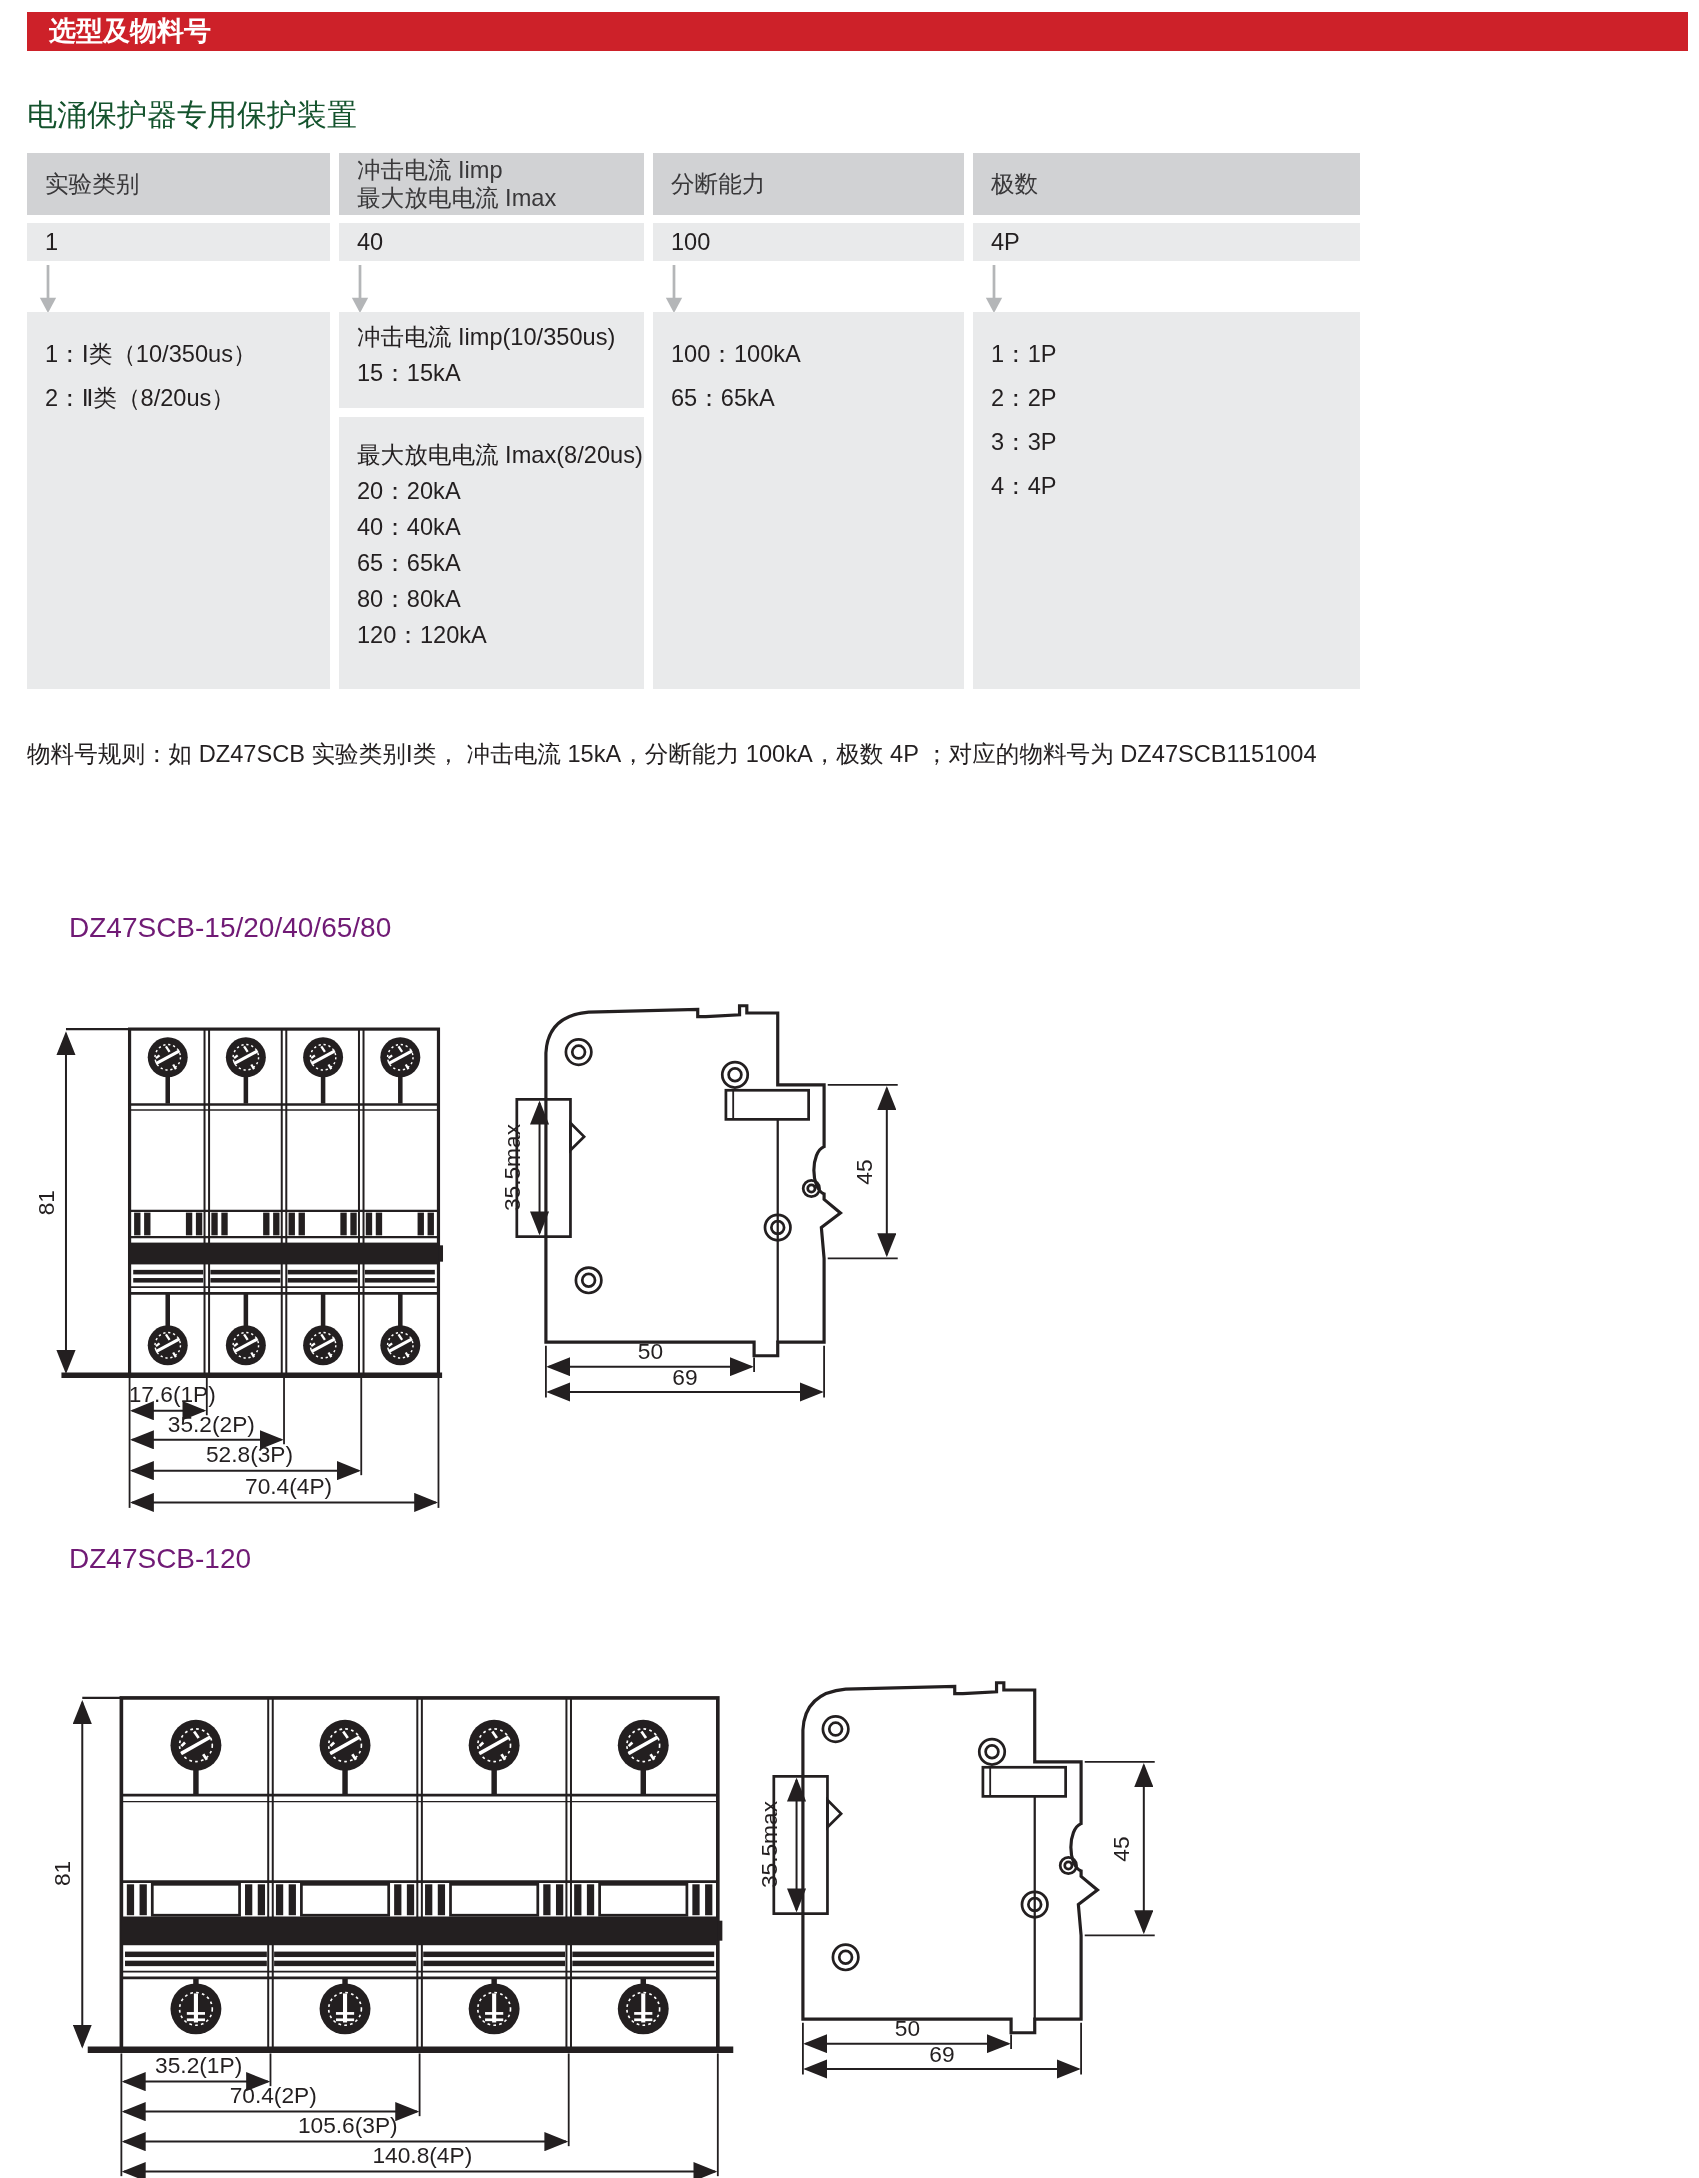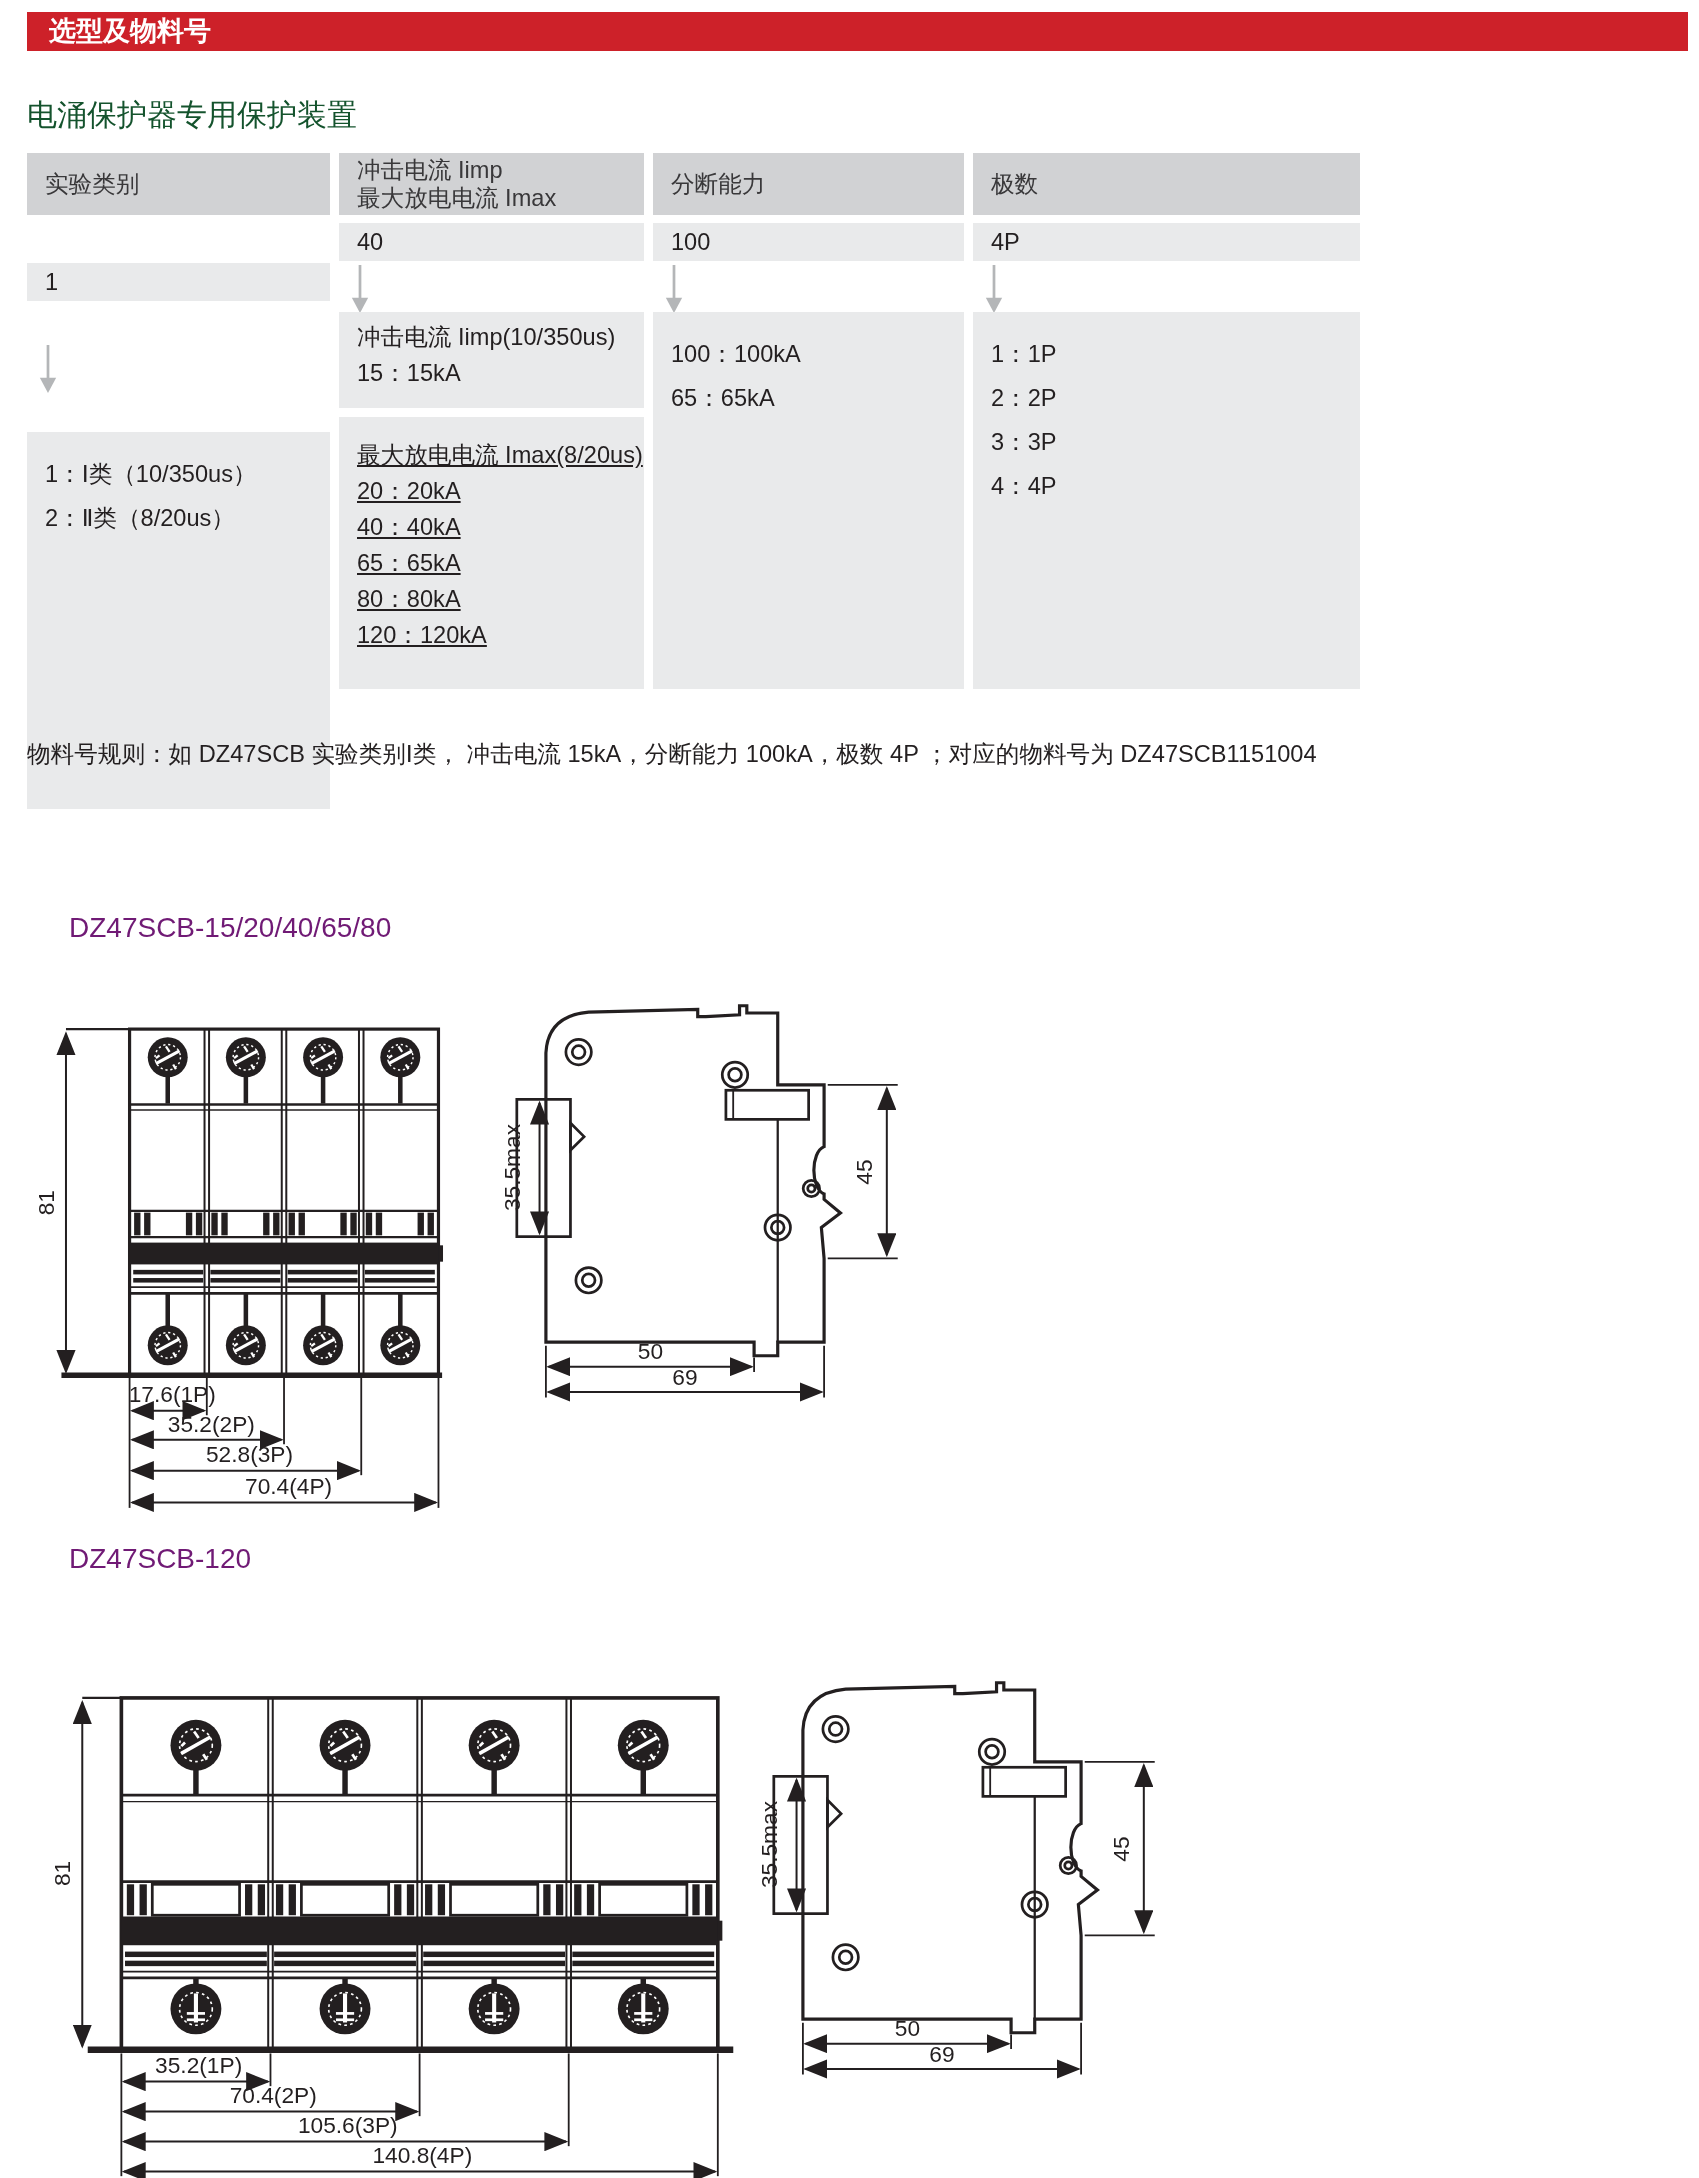--- a/index.html
+++ b/index.html
@@ -5,30 +5,30 @@
   html,body{margin:0;padding:0;background:#fff;}
   .page{position:relative;width:1699px;height:2178px;background:#fff;overflow:hidden;
         font-family:"Liberation Sans","DejaVu Sans",sans-serif;color:#231F20;}
   .bar{position:absolute;left:27px;width:1661px;height:39px;background:#CD2129;color:#fff;
        font-size:27px;font-weight:bold;display:flex;align-items:center;padding-left:22px;box-sizing:border-box;}
   #bar1{top:11.8px;text-align:center;}
   #bar2{top:806px;}
   .subtitle{position:absolute;left:27px;top:95px;font-size:30px;font-weight:normal;color:#14532d;}
   .seltable{position:absolute;left:27px;top:153px;display:flex;gap:9px;}
   .col{display:flex;flex-direction:column;}
-  .c1{width:314px;} .c2{width:303px;gap:40px;} .c3{width:305px;} .c4{width:311px;} .c5{width:387px;}
+  .c1{width:314px;} .c2{width:303px;} .c3{width:305px;} .c4{width:311px;} .c5{width:387px;}
   .hcell{height:62px;background:#D1D2D4;display:flex;flex-direction:column;justify-content:center;
          padding-left:18px;box-sizing:border-box;font-size:23.6px;color:#39383A;line-height:28px;}
   .vcell{height:38px;margin-top:8.2px;background:#E9EAEB;display:flex;align-items:center;
          padding-left:18px;box-sizing:border-box;font-size:23.6px;}
   .arrowzone{height:51px;display:flex;padding-left:11px;align-items:flex-start;padding-top:3.6px;box-sizing:border-box;}
   .dcell{background:#E9EAEB;padding:20px 0 0 18px;font-size:23.6px;box-sizing:border-box;}
   .dfull{height:377px;}
   .d3top{height:96px;padding-top:7.3px;}
-  .d3bot{height:272px;margin-top:9px;text-decoration:underline;}
+  .d3bot{height:272px;margin-top:9px;}
   .opt{line-height:44px;white-space:nowrap;}
   .opt40{line-height:36px;white-space:nowrap;}
   .note{position:absolute;left:27px;top:738px;font-size:23.6px;white-space:nowrap;}
   .figtitle{position:absolute;font-size:28px;color:#701a75;}
   #d1title{left:69px;top:912px;}
   #d2title{left:69px;top:1543px;}
   svg.fig{position:absolute;}
   svg text{font-family:"Liberation Sans","DejaVu Sans",sans-serif;font-size:25px;fill:#231F20;}
   .oln{stroke:#231F20;fill:none;}
 </style>

